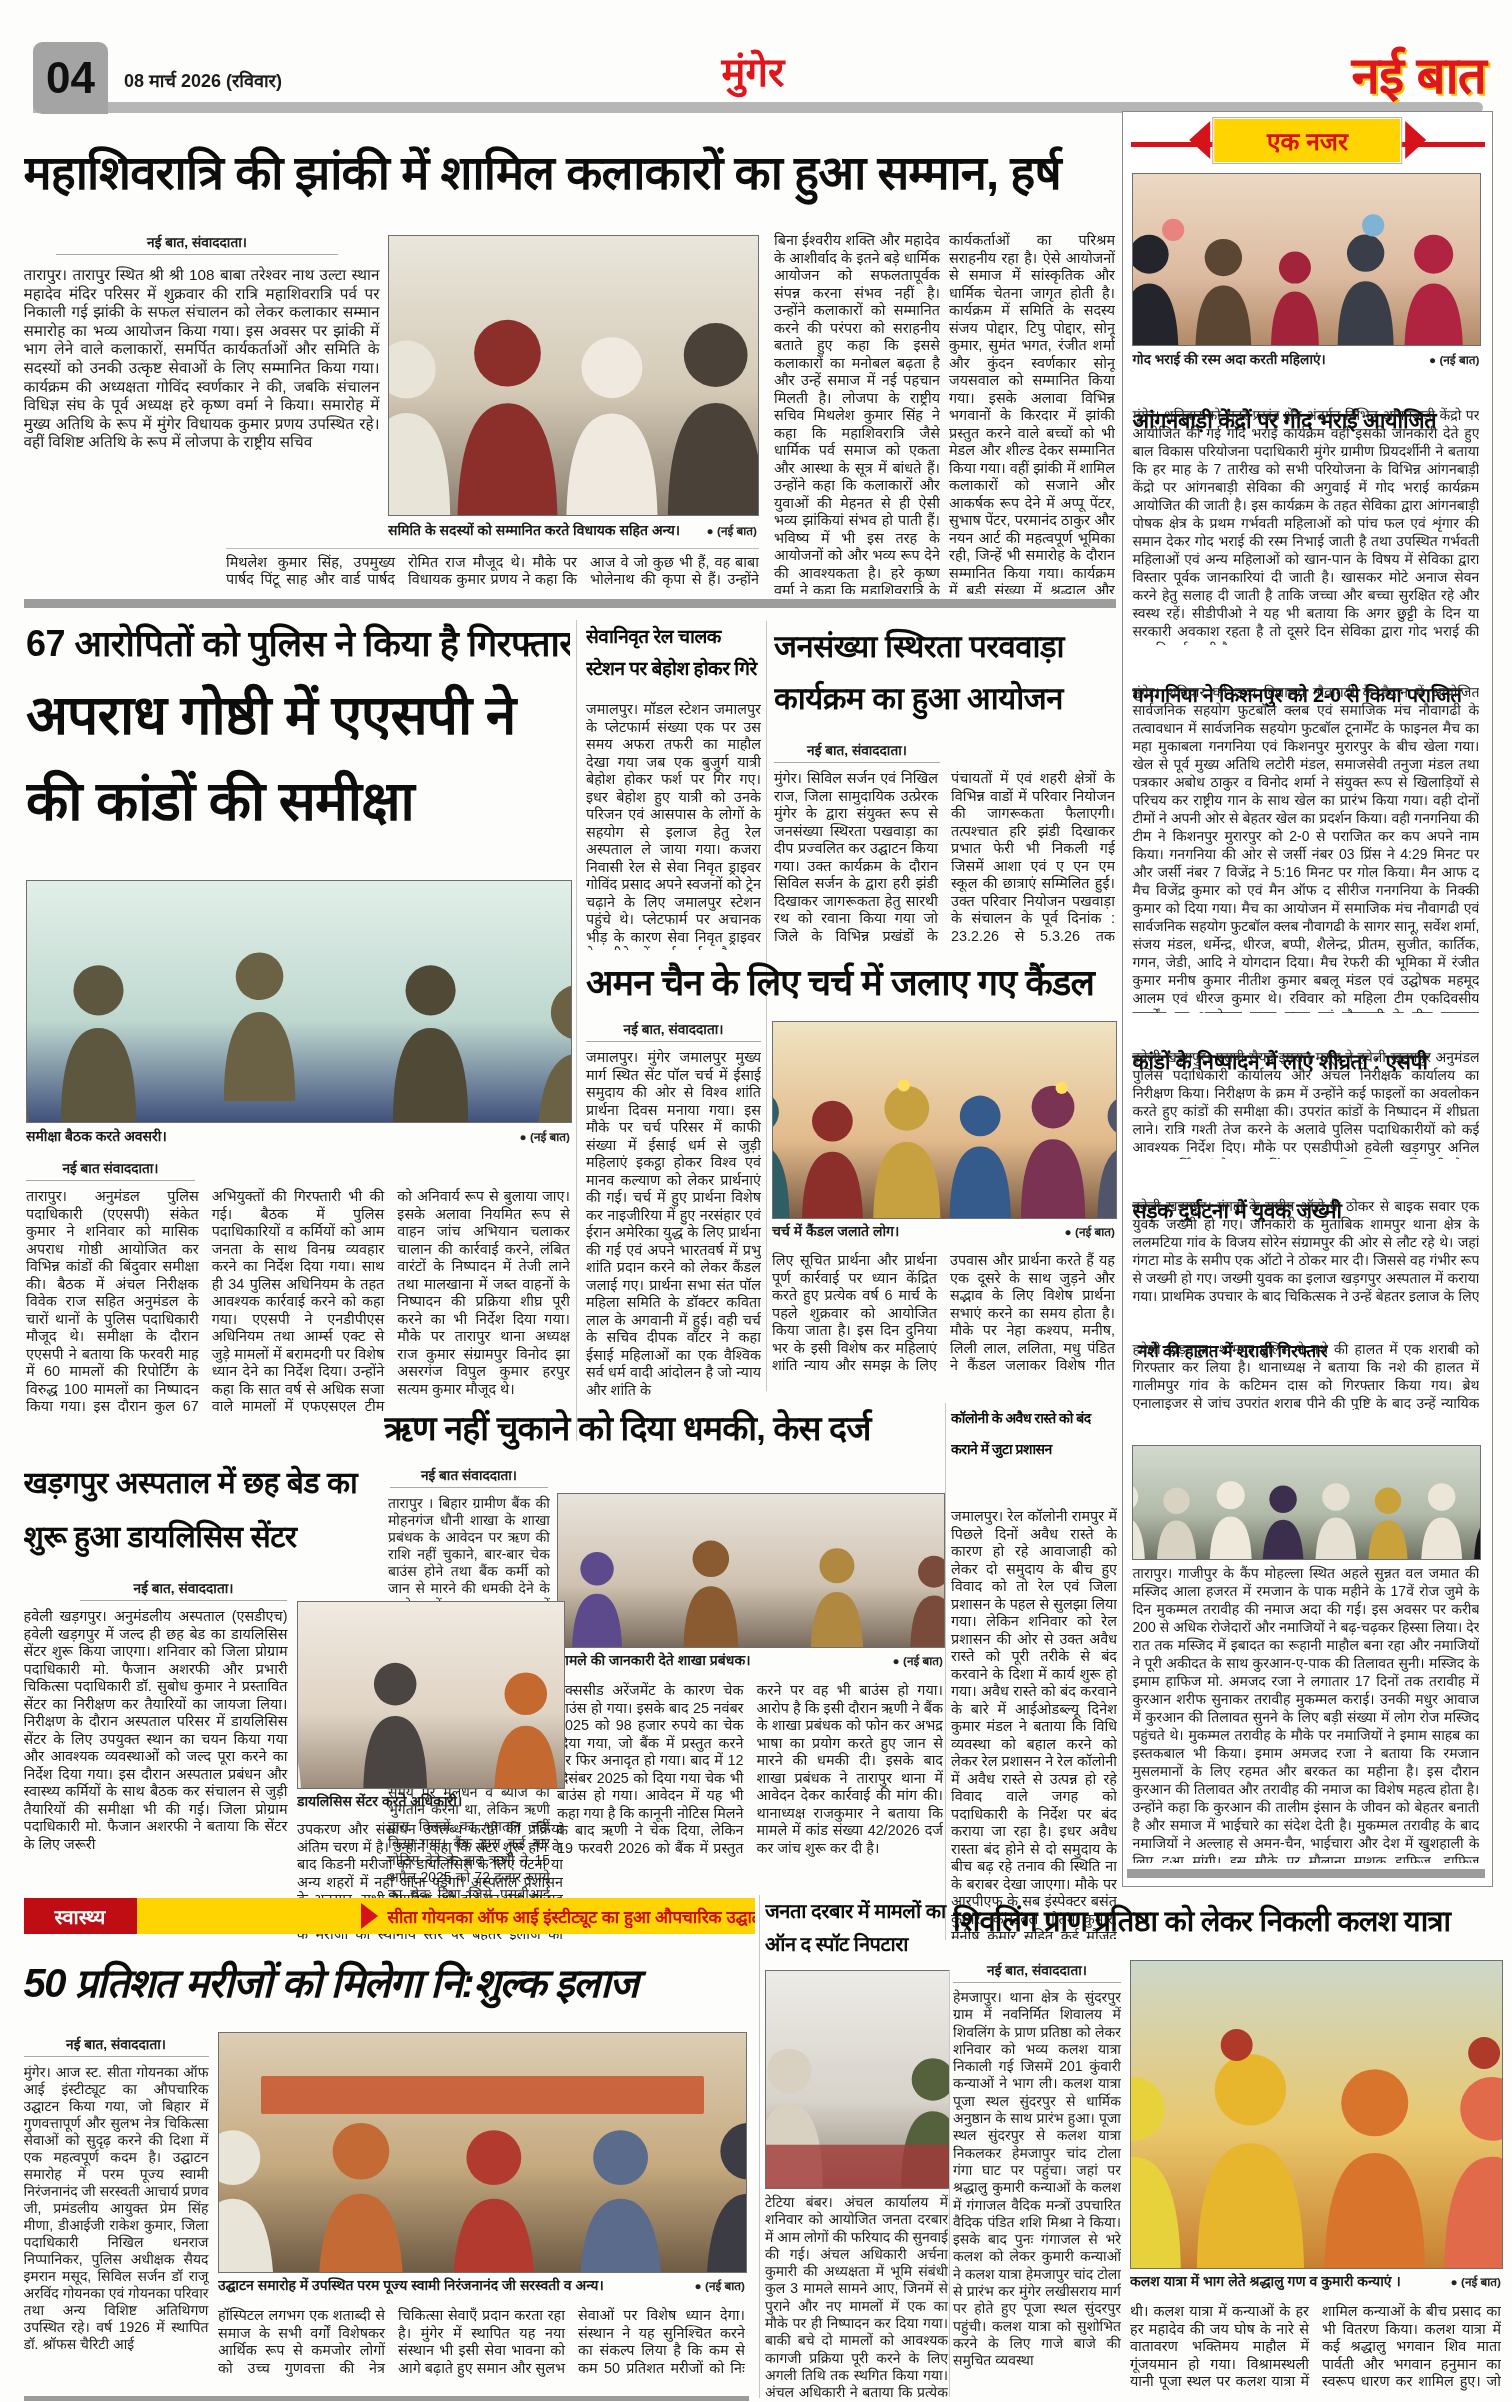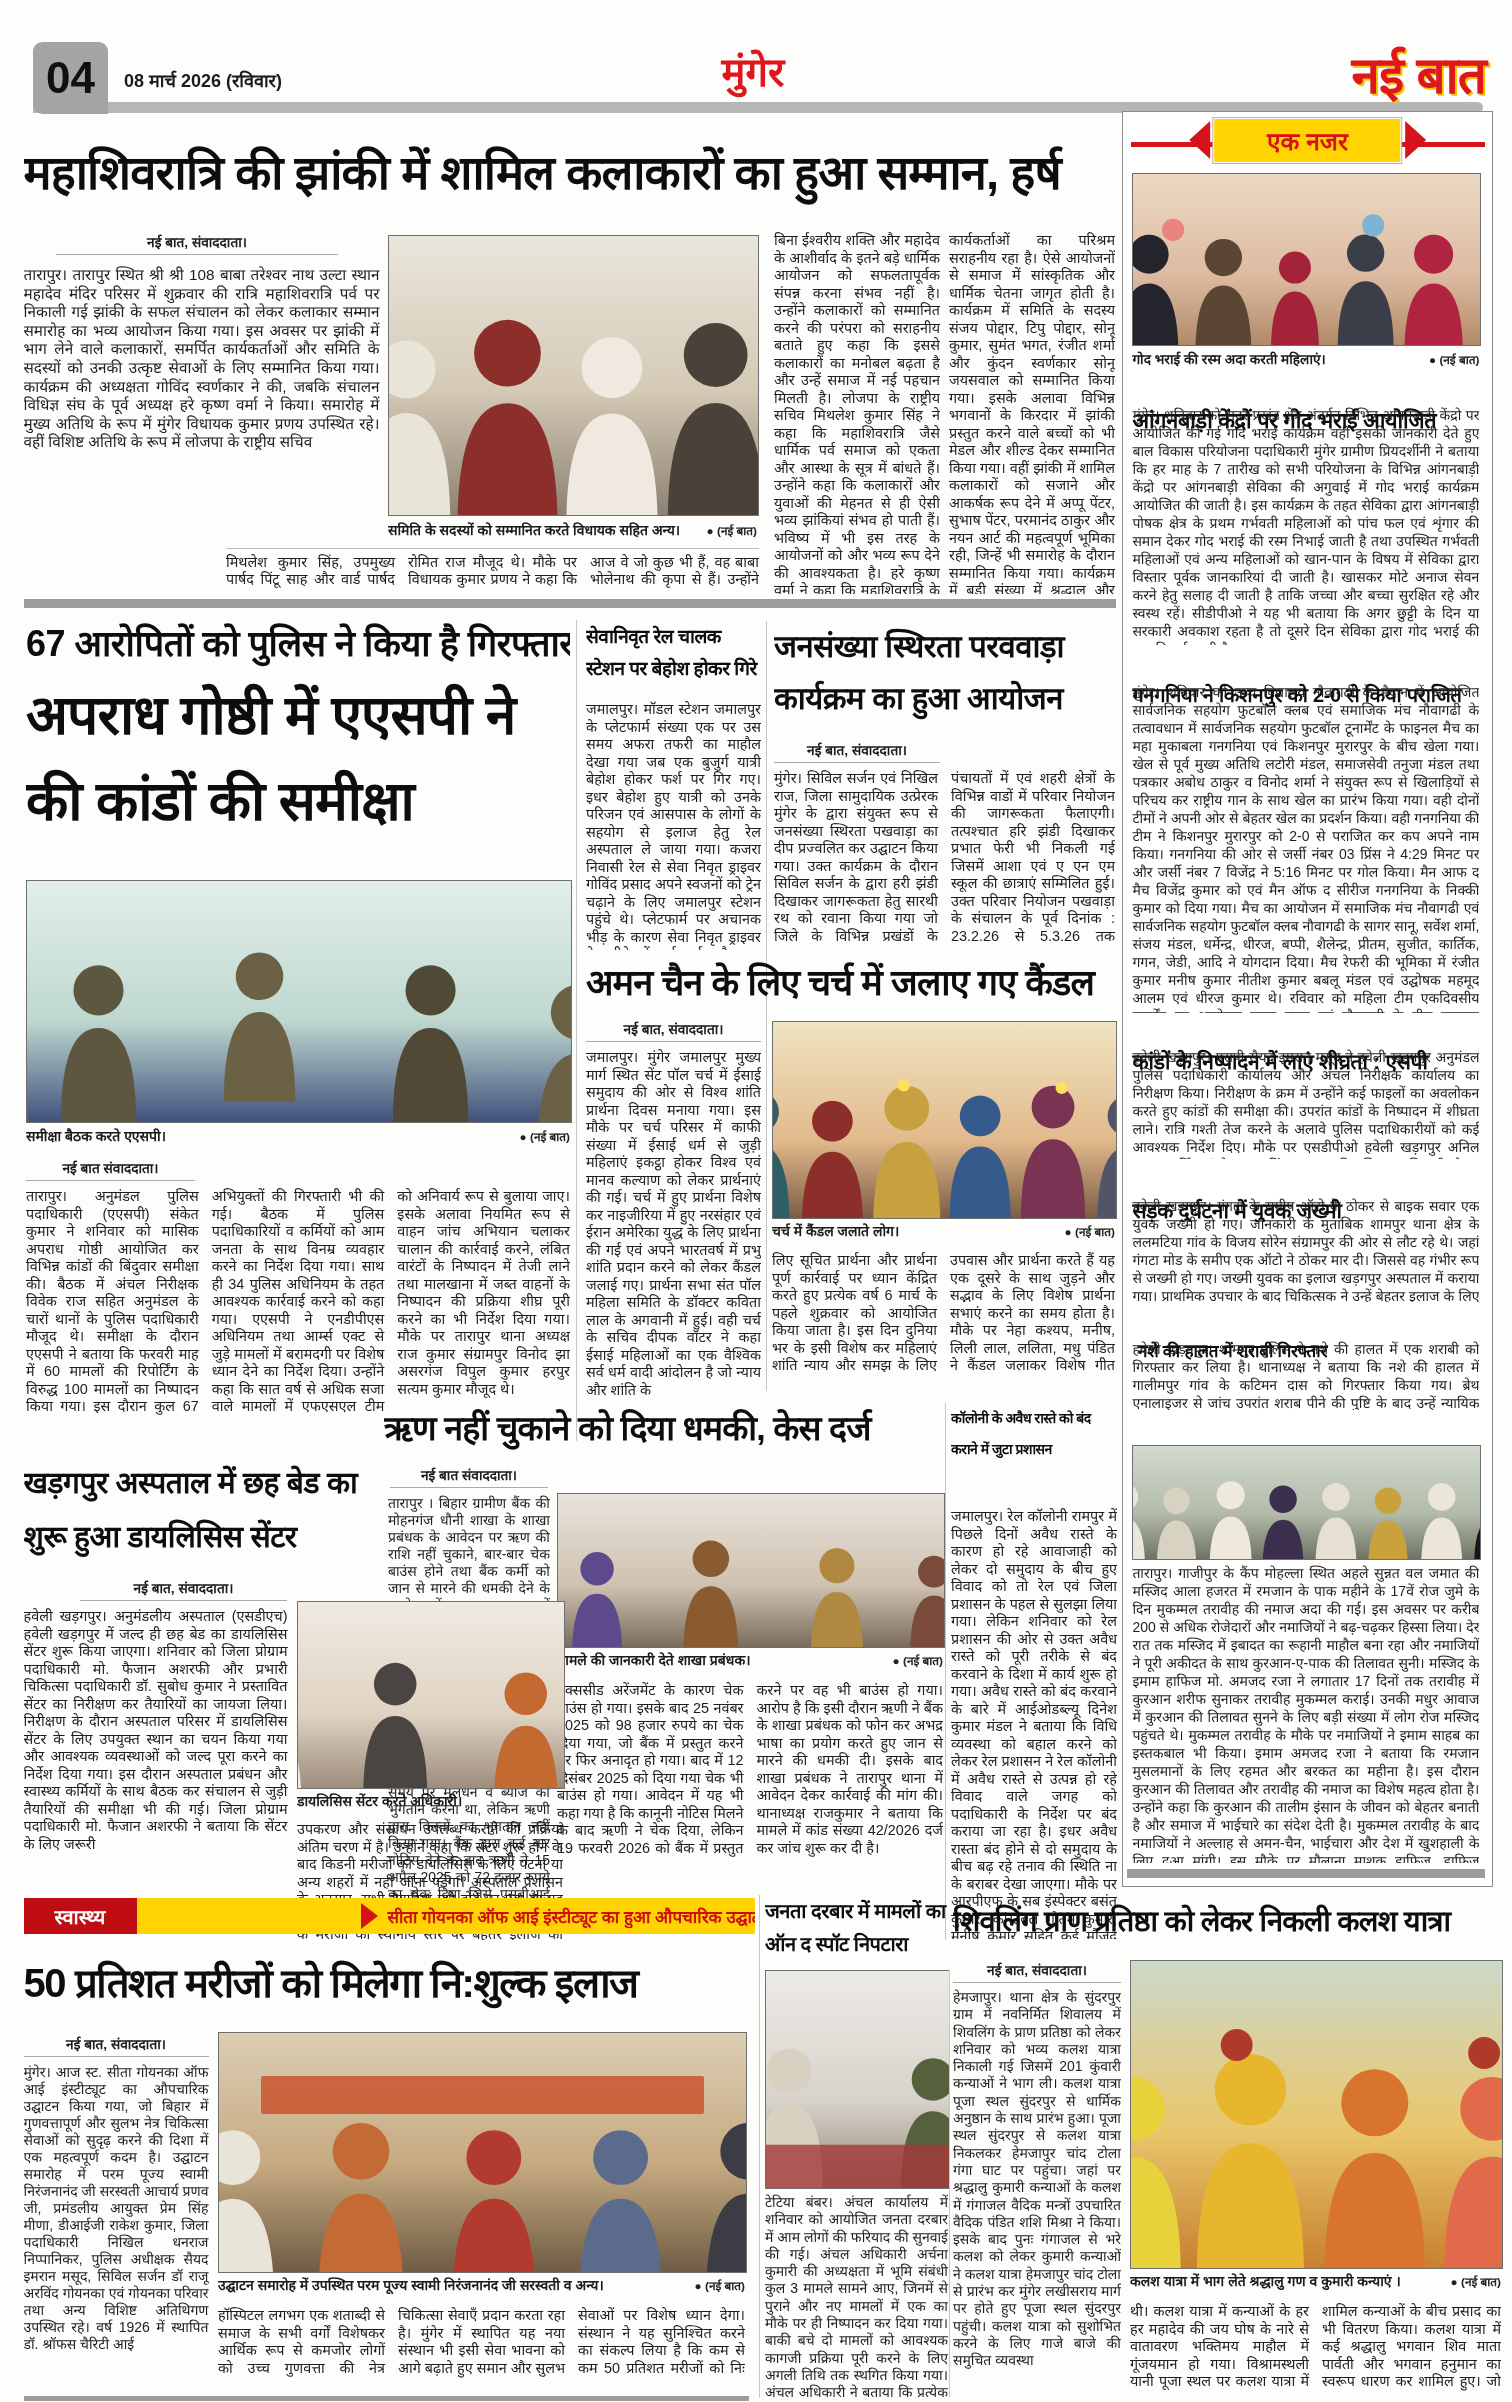--- a/index.html
+++ b/index.html
@@ -86,21 +86,21 @@
   <div class="abs photo" style="left:26px;top:880px;width:544px;height:241px;background:linear-gradient(180deg,#e2efe9 0%,#bed8cf 58%,#41517c 100%);">
     <svg viewBox="0 0 240 60" preserveAspectRatio="xMidYMax slice">
       <use href="#pp" transform="translate(8,16) scale(1.1)" fill="#6b6246"></use>
       <use href="#pp" transform="translate(44,8) scale(1.0)" fill="#5d573f"></use>
       <use href="#pp" transform="translate(96,4) scale(0.95)" fill="#6b6246"></use>
       <use href="#pp" transform="translate(150,8) scale(1.0)" fill="#4f4936"></use>
       <use href="#pp" transform="translate(196,14) scale(1.1)" fill="#6b6246"></use>
     </svg>
   </div>
   <div class="abs cap" style="left:26px;top:1126px;width:544px;height:22.6px;">
-    <span>समीक्षा बैठक करते एएसपी।</span>
+    <span>समीक्षा बैठक करते अवसरी।</span>
     <span class="cr">● (नई बात)</span>
   </div>
   <div class="abs byline" style="left:26px;top:1158px;width:169px;">नई बात संवाददाता।</div>
   <div class="abs body cols3" style="left:26px;top:1188px;width:544px;height:252px;">तारापुर। अनुमंडल पुलिस पदाधिकारी (एएसपी) संकेत कुमार ने शनिवार को मासिक अपराध गोष्ठी आयोजित कर विभिन्न कांडों की बिंदुवार समीक्षा की। बैठक में अंचल निरीक्षक विवेक राज सहित अनुमंडल के चारों थानों के पुलिस पदाधिकारी मौजूद थे। समीक्षा के दौरान एएसपी ने बताया कि फरवरी माह में 60 मामलों की रिपोर्टिंग के विरुद्ध 100 मामलों का निष्पादन किया गया। इस दौरान कुल 67 अभियुक्तों की गिरफ्तारी भी की गई। बैठक में पुलिस पदाधिकारियों व कर्मियों को आम जनता के साथ विनम्र व्यवहार करने का निर्देश दिया गया। साथ ही 34 पुलिस अधिनियम के तहत आवश्यक कार्रवाई करने को कहा गया। एएसपी ने एनडीपीएस अधिनियम तथा आर्म्स एक्ट से जुड़े मामलों में बरामदगी पर विशेष ध्यान देने का निर्देश दिया। उन्होंने कहा कि सात वर्ष से अधिक सजा वाले मामलों में एफएसएल टीम को अनिवार्य रूप से बुलाया जाए। इसके अलावा नियमित रूप से वाहन जांच अभियान चलाकर चालान की कार्रवाई करने, लंबित वारंटों के निष्पादन में तेजी लाने तथा मालखाना में जब्त वाहनों के निष्पादन की प्रक्रिया शीघ्र पूरी करने का भी निर्देश दिया गया। मौके पर तारापुर थाना अध्यक्ष राज कुमार संग्रामपुर विनोद झा असरगंज विपुल कुमार हरपुर सत्यम कुमार मौजूद थे।</div>
   <div class="abs vr" style="left:576px;top:620px;height:821px;"></div>
 
   <div class="abs hl" style="left:586px;top:621px;width:175px;height:70px;font-size:19px;line-height:32px;">सेवानिवृत रेल चालक स्टेशन पर बेहोश होकर गिरे</div>
   <div class="abs body" style="left:586px;top:701px;width:175px;height:249px;">जमालपुर। मॉडल स्टेशन जमालपुर के प्लेटफार्म संख्या एक पर उस समय अफरा तफरी का माहौल देखा गया जब एक बुजुर्ग यात्री बेहोश होकर फर्श पर गिर गए। इधर बेहोश हुए यात्री को उनके परिजन एवं आसपास के लोगों के सहयोग से इलाज हेतु रेल अस्पताल ले जाया गया। कजरा निवासी रेल से सेवा निवृत ड्राइवर गोविंद प्रसाद अपने स्वजनों को ट्रेन चढ़ाने के लिए जमालपुर स्टेशन पहुंचे थे। प्लेटफार्म पर अचानक भीड़ के कारण सेवा निवृत ड्राइवर के सीने में दर्द हुई और वह प्लेटफार्म पर ही बेहोश होकर गिर गया।</div>
 
   <div class="abs hl" style="left:774px;top:621px;width:341px;height:107px;font-size:31px;line-height:52px;">जनसंख्या स्थिरता परववाड़ा कार्यक्रम का हुआ आयोजन</div>
@@ -221,21 +221,21 @@
     <div class="abs sbody" style="left:9.4px;top:1452px;width:347px;height:299px;">तारापुर। गाजीपुर के कैंप मोहल्ला स्थित अहले सुन्नत वल जमात की मस्जिद आला हजरत में रमजान के पाक महीने के 17वें रोज जुमे के दिन मुकम्मल तरावीह की नमाज अदा की गई। इस अवसर पर करीब 200 से अधिक रोजेदारों और नमाजियों ने बढ़-चढ़कर हिस्सा लिया। देर रात तक मस्जिद में इबादत का रूहानी माहौल बना रहा और नमाजियों ने पूरी अकीदत के साथ कुरआन-ए-पाक की तिलावत सुनी। मस्जिद के इमाम हाफिज मो. अमजद रजा ने लगातार 17 दिनों तक तरावीह में कुरआन शरीफ सुनाकर तरावीह मुकम्मल कराई। उनकी मधुर आवाज में कुरआन की तिलावत सुनने के लिए बड़ी संख्या में लोग रोज मस्जिद पहुंचते थे। मुकम्मल तरावीह के मौके पर नमाजियों ने इमाम साहब का इस्तकबाल भी किया। इमाम अमजद रजा ने बताया कि रमजान मुसलमानों के लिए रहमत और बरकत का महीना है। इस दौरान कुरआन की तिलावत और तरावीह की नमाज का विशेष महत्व होता है। उन्होंने कहा कि कुरआन की तालीम इंसान के जीवन को बेहतर बनाती है और समाज में भाईचारे का संदेश देती है। मुकम्मल तरावीह के बाद नमाजियों ने अल्लाह से अमन-चैन, भाईचारा और देश में खुशहाली के लिए दुआ मांगी। इस मौके पर मौलाना माशूक हाफिज, हाफिज अफरीदी सहित कई लोग मौजूद रहे। कार्यक्रम को सफल बनाने में मस्जिद के सदर मो. जुबेर, सेक्रेटरी मो. एजाज और नौजवान कमिटी के सदस्यों की अहम भूमिका रही।</div>
     <div class="abs hbar" style="left:3.8px;top:1757px;width:358px;height:9.4px;"></div>
   </div>
 
   <div class="abs" id="health-label" style="left:23.5px;top:1898px;width:113px;height:36px;">स्वास्थ्य</div>
   <div class="abs" id="health-banner" style="left:137px;top:1898px;width:618px;height:36px;padding-left:224px;box-sizing:border-box;">
     <span class="chev"></span>
     <span style="white-space:nowrap;overflow:hidden;">सीता गोयनका ऑफ आई इंस्टीट्यूट का हुआ औपचारिक उद्घाटन</span>
   </div>
 
-  <div class="abs hl nw" style="left:23.5px;top:1942px;width:640px;height:85px;font-size:40px;line-height:83px;letter-spacing:-1.4px;">50 प्रतिशत मरीजों को मिलेगा नि:शुल्क इलाज</div>
+  <div class="abs hl nw" style="left:23.5px;top:1942px;width:640px;height:85px;font-size:40px;line-height:83px;letter-spacing:-1.4px;font-style:italic;">50 प्रतिशत मरीजों को मिलेगा नि:शुल्क इलाज</div>
   <div class="abs byline" style="left:23.5px;top:2034px;width:185px;">नई बात, संवाददाता।</div>
   <div class="abs body" style="left:23.5px;top:2064px;width:185px;height:328px;font-size:14px;line-height:17px;">मुंगेर। आज स्ट. सीता गोयनका ऑफ आई इंस्टीट्यूट का औपचारिक उद्घाटन किया गया, जो बिहार में गुणवत्तापूर्ण और सुलभ नेत्र चिकित्सा सेवाओं को सुदृढ़ करने की दिशा में एक महत्वपूर्ण कदम है। उद्घाटन समारोह में परम पूज्य स्वामी निरंजनानंद जी सरस्वती आचार्य प्रणव जी, प्रमंडलीय आयुक्त प्रेम सिंह मीणा, डीआईजी राकेश कुमार, जिला पदाधिकारी निखिल धनराज निप्पानिकर, पुलिस अधीक्षक सैयद इमरान मसूद, सिविल सर्जन डॉ राजू अरविंद गोयनका एवं गोयनका परिवार तथा अन्य विशिष्ट अतिथिगण उपस्थित रहे। वर्ष 1926 में स्थापित डॉ. श्रॉफस चैरिटी आई</div>
   <div class="abs photo" style="left:218px;top:2032px;width:527px;height:239px;background:linear-gradient(180deg,#dccdb4 0%,#c6aa80 55%,#6f5c45 100%);">
     <div style="position:absolute;left:8%;top:18%;width:84%;height:16%;background:#c8552e;opacity:.85;border-radius:1.9px;"></div>
     <svg viewBox="0 0 240 50" preserveAspectRatio="xMidYMax slice">
       <use href="#pp" transform="translate(8,12) scale(0.9)" fill="#31415e"></use>
       <use href="#pp" transform="translate(42,10) scale(0.92)" fill="#e9e4d8"></use>
       <use href="#pp" transform="translate(76,8) scale(0.95)" fill="#c46a34"></use>
       <use href="#pp" transform="translate(112,10) scale(0.92)" fill="#b33a2e"></use>
       <use href="#pp" transform="translate(146,10) scale(0.92)" fill="#5a6b8c"></use>

